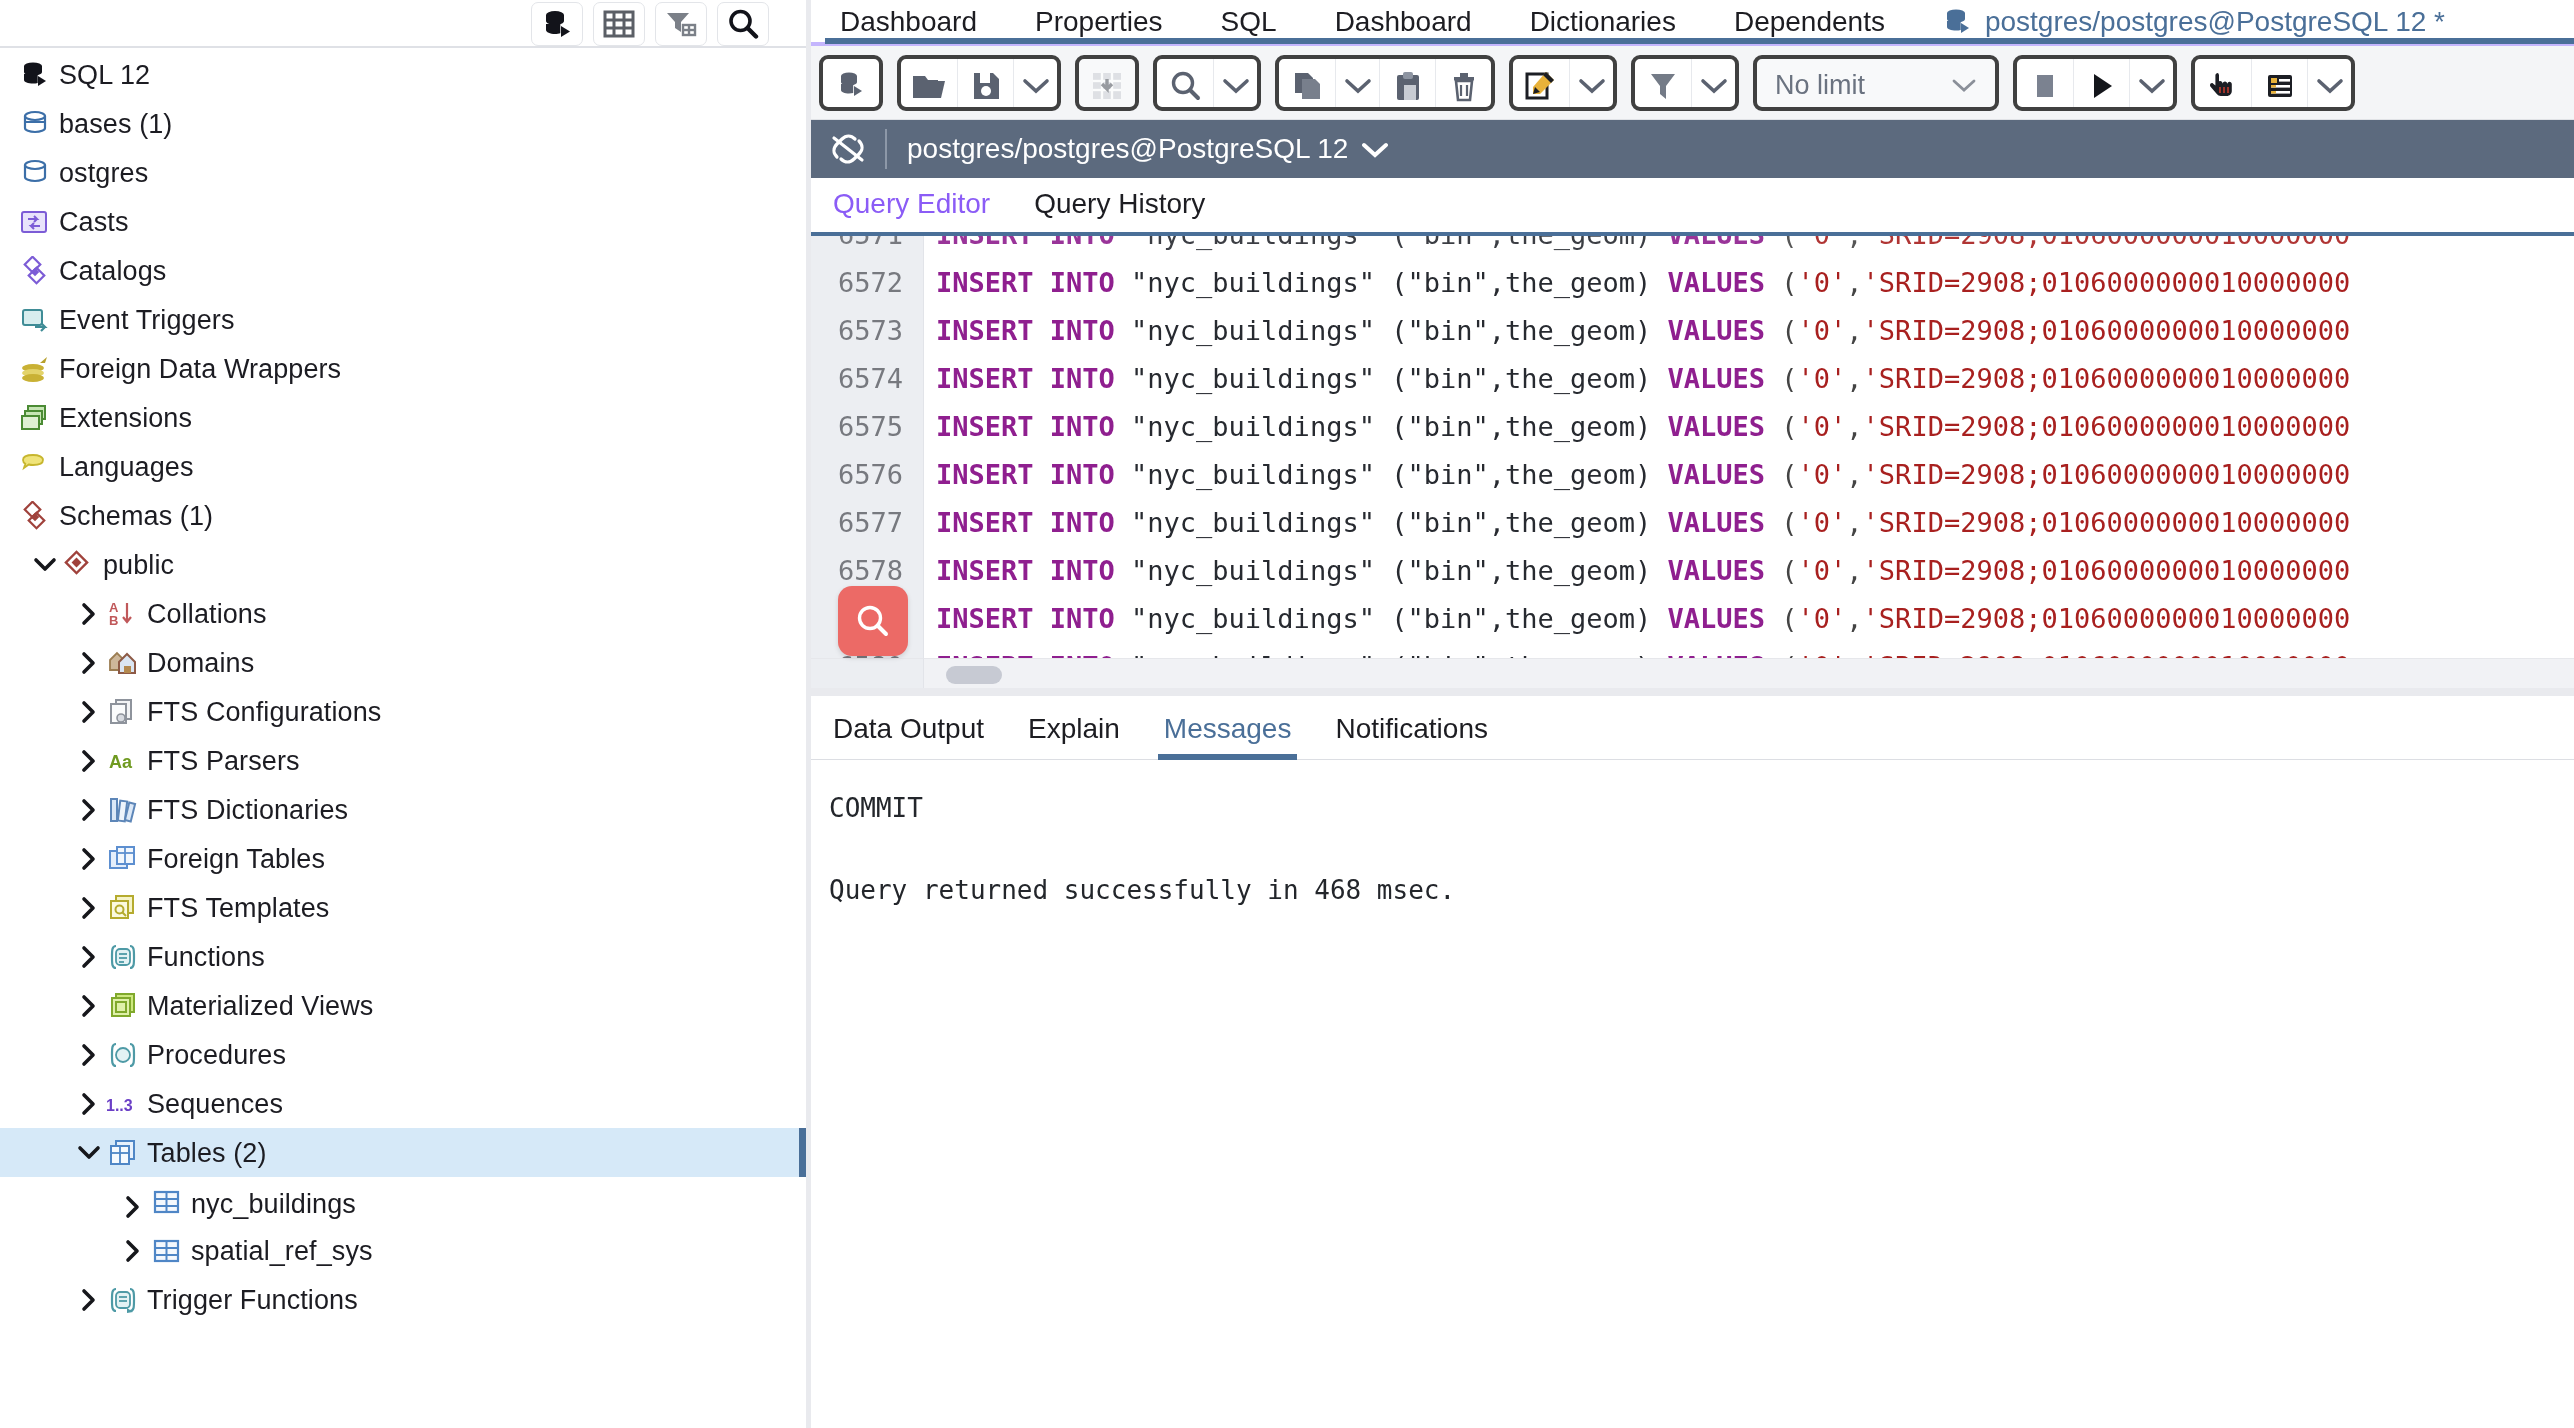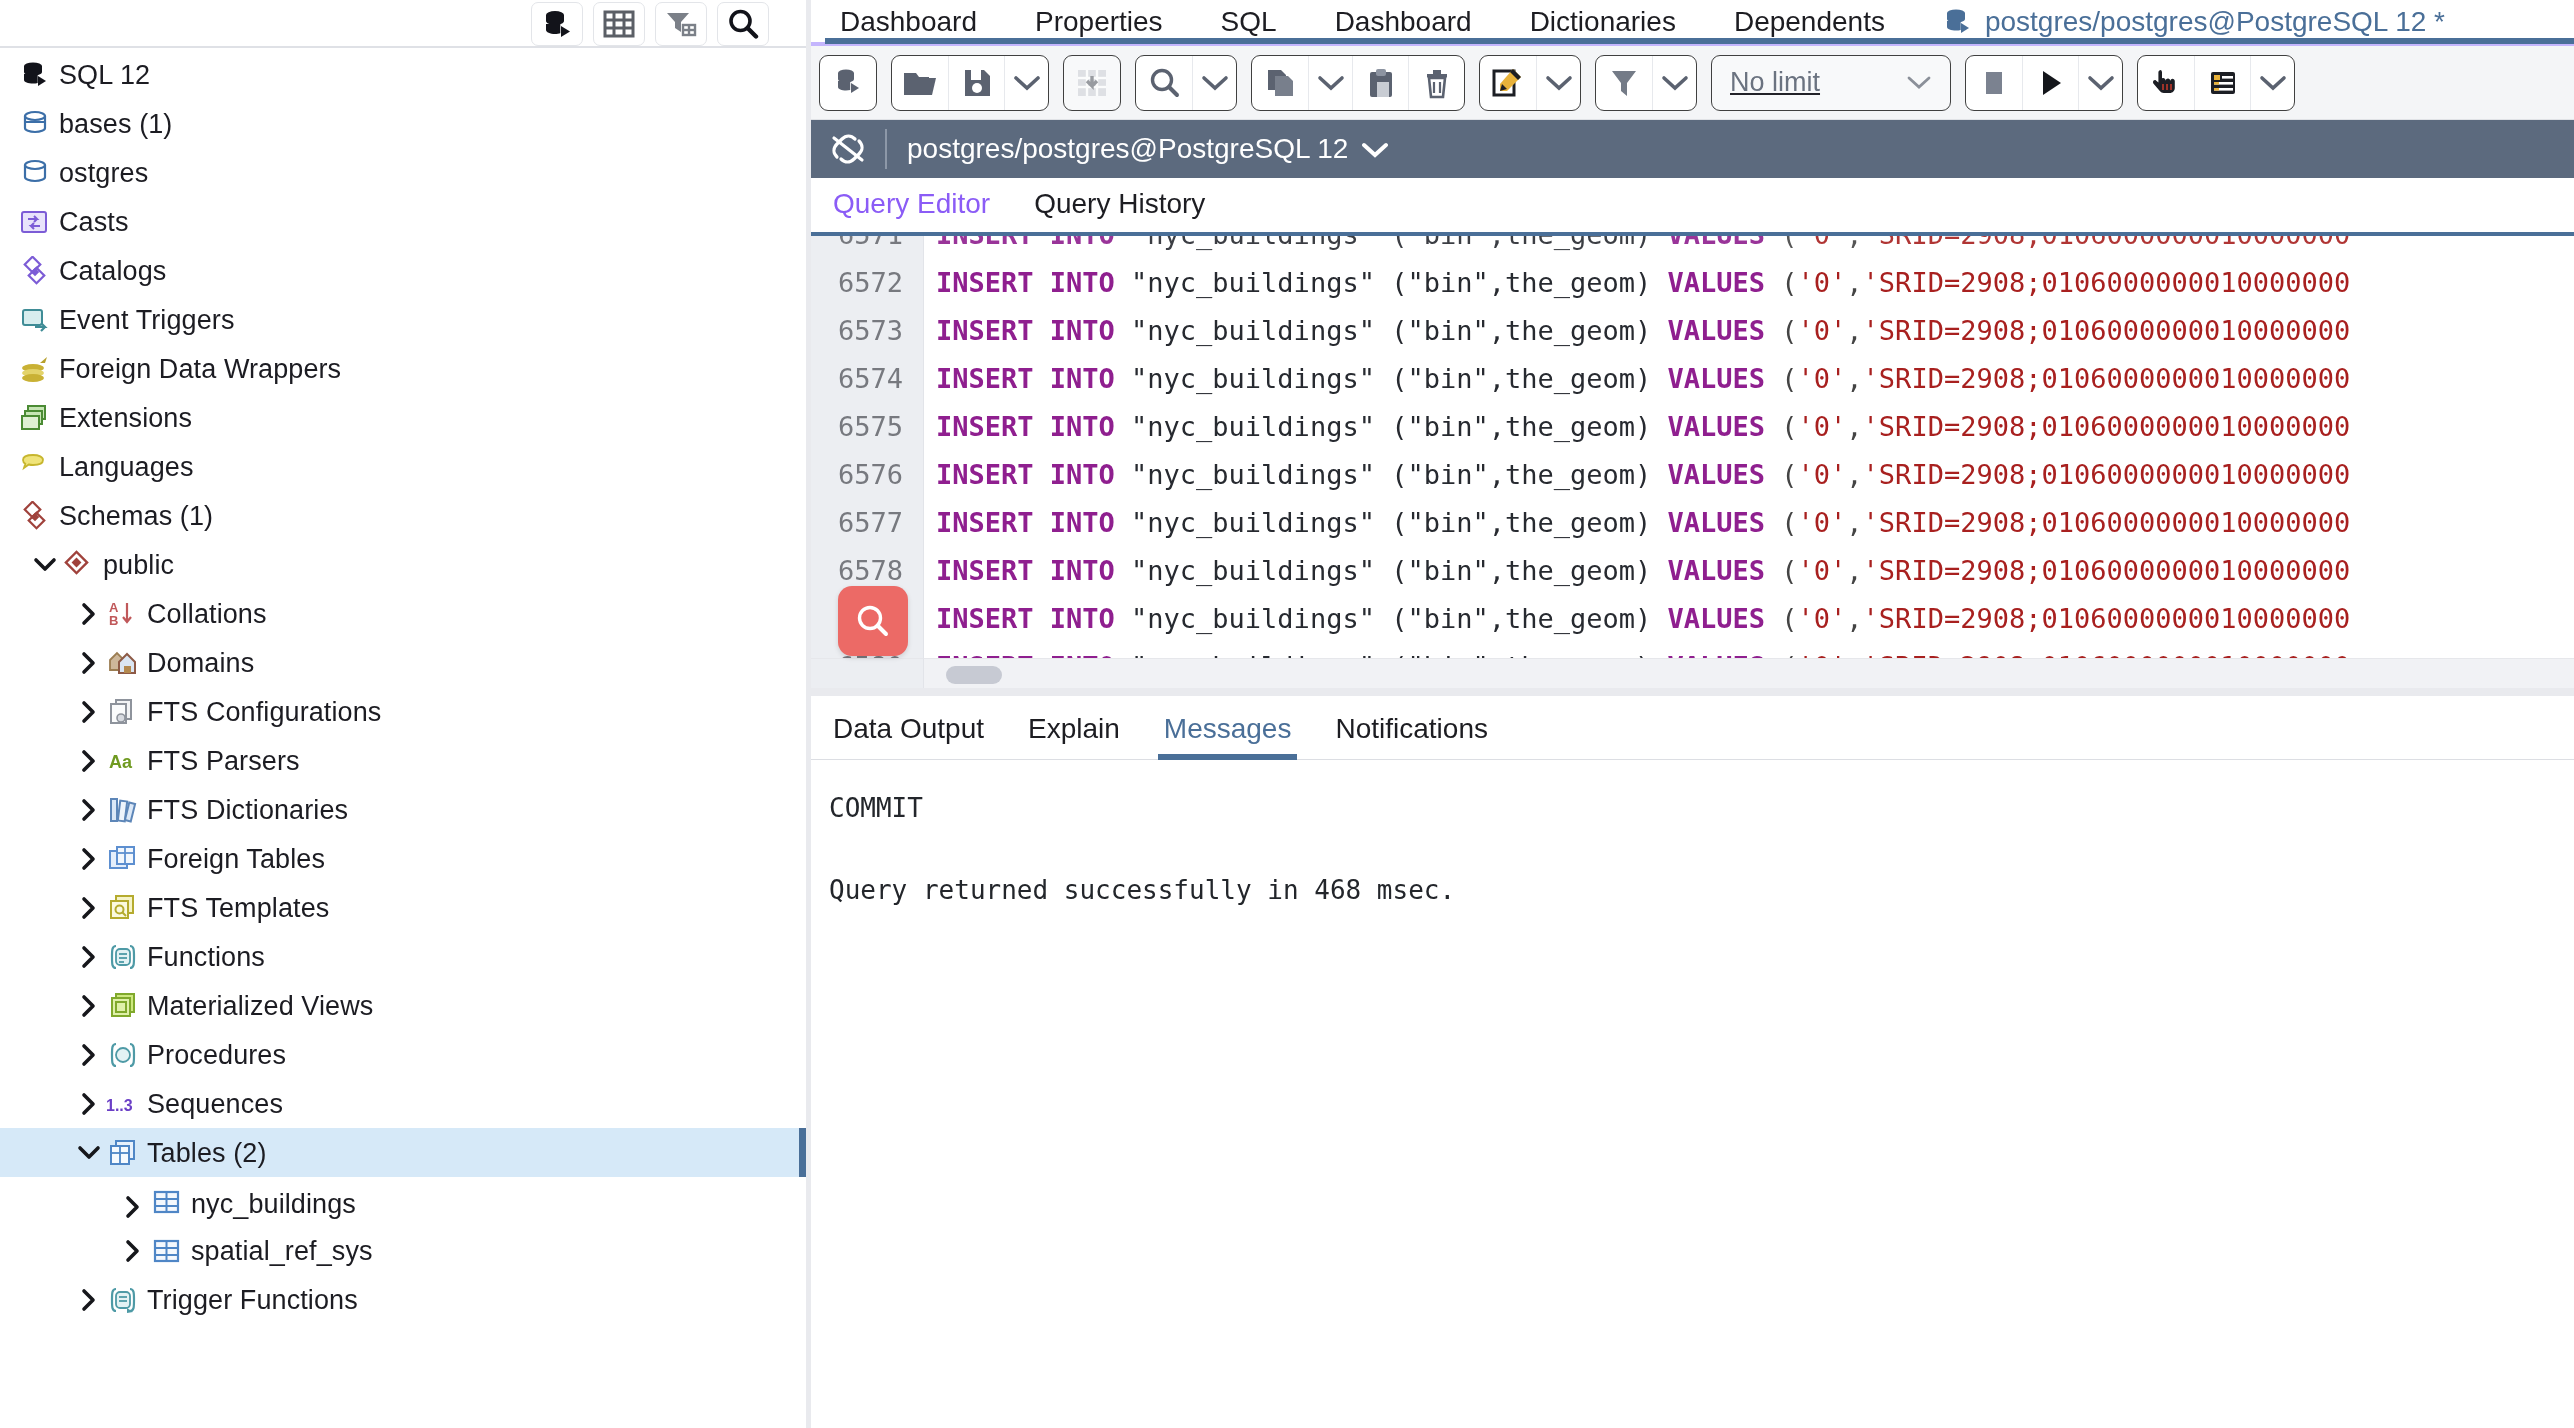--- a/index.html
+++ b/index.html
@@ -87,22 +87,22 @@
   .obj-tab .tab-ico { margin-right: 12px; display:flex; align-items:center; }
 
   
   #qtoolbar {
     position: relative; height: 74px; background: #f4f5f7;
     border-bottom: 1px solid #e0e2e6;
     display: flex; align-items: center; padding-left: 8px;
   }
   .grp {
     display:flex; height: 56px;
-    border:1px solid #404040; border-radius: 9px; background:#fff;
-    margin-right: 14px; overflow:hidden;text-decoration:underline;
+    border:4px solid #404040; border-radius: 9px; background:#fff;
+    margin-right: 14px; overflow:hidden;
   }
   .grp.flat { background: #f8f9fa; }
   .tb {
     height: 54px; min-width: 56px; display:flex; align-items:center; justify-content:center;
     background: transparent; border: none; padding: 0 9px;
   }
   .tb + .tb { border-left: 1px solid #e7e9ed; }
   .tb.caret { min-width: 44px; padding: 0 6px; }
   .tb.disabled { opacity: .55; }
   .limitsel {

